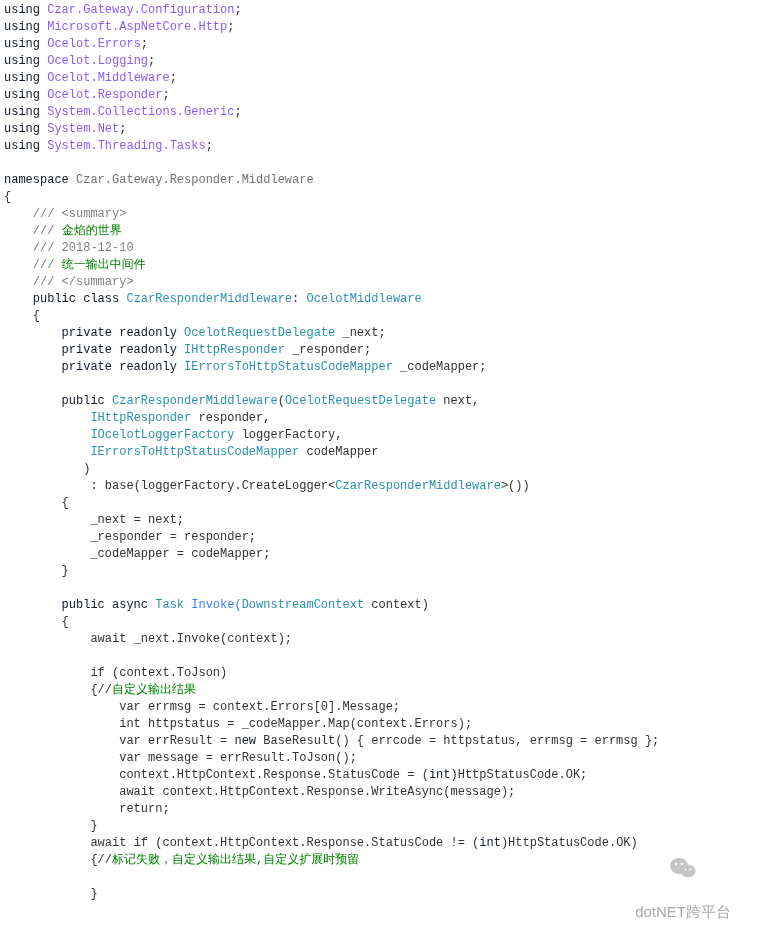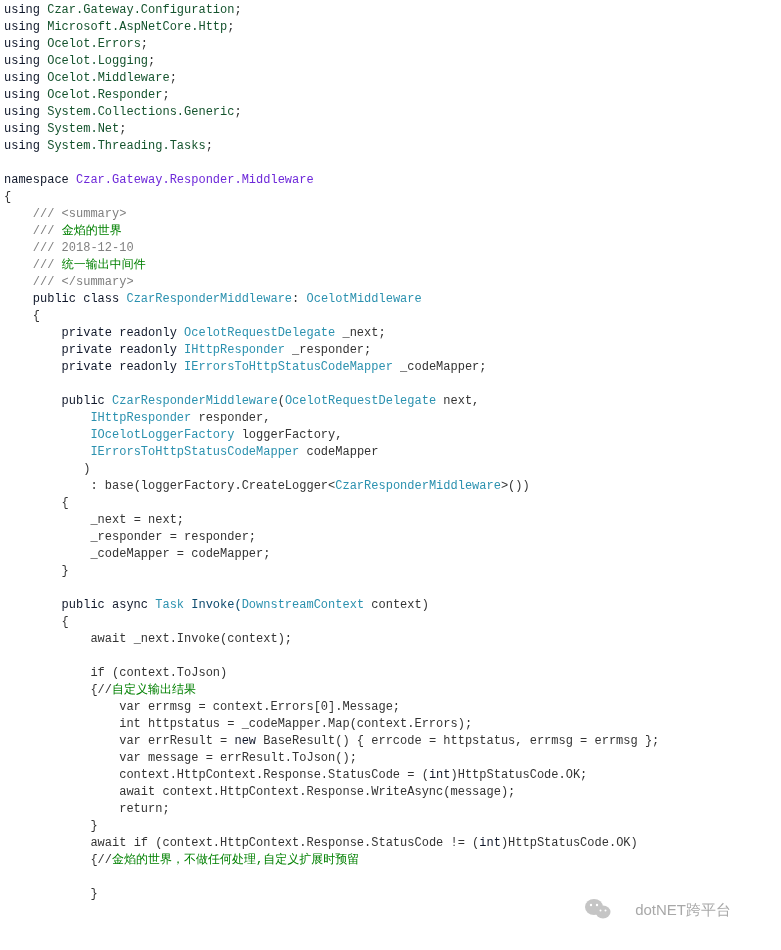--- a/index.html
+++ b/index.html
@@ -14,34 +14,35 @@
   }
   pre {
     margin: 0;
     white-space: pre;
     font-family: inherit;
   }
   .kw   { color: #0f172a; }
   .type { color: #2b91af; }
   .com  { color: #808080; }
   .comg { color: #008000; }
-  .str  { color: #0c4a6e; }
-  .id   { color: #14532d; }
-  .ns   { color: #6d28d9; }
+  .str  { color: #3b82f6; }
+  .id   { color: #8b5cf6; }
+  .ns   { color: #737373; }
   .wm {
     position: fixed;
     right: 50px;
     bottom: 30px;
     font-family: sans-serif;
     font-size: 15px;
     color: #999;
     display: flex;
     align-items: center;
     gap: 24px;
     opacity: .85;
+    flex-direction: column;
   }
   .wm svg { display:block; }
 </style>
 </head>
 <body>
 
 <pre><span class="kw">using</span> <span class="id">Czar.Gateway.Configuration</span>;
 <span class="kw">using</span> <span class="id">Microsoft.AspNetCore.Http</span>;
 <span class="kw">using</span> <span class="id">Ocelot.Errors</span>;
 <span class="kw">using</span> <span class="id">Ocelot.Logging</span>;
@@ -84,21 +85,21 @@
             <span>{//</span><span class="comg">自定义输出结果</span>
                 <span>var errmsg = context.Errors[0].Message;</span>
                 <span>int httpstatus = _codeMapper.Map(context.Errors);</span>
                 <span>var errResult = </span><span class="kw">new</span><span> BaseResult() { errcode = httpstatus, errmsg = errmsg };</span>
                 <span>var message = errResult.ToJson();</span>
                 <span>context.HttpContext.Response.StatusCode = (</span><span class="kw">int</span><span>)HttpStatusCode.OK;</span>
                 <span>await context.HttpContext.Response.WriteAsync(message);</span>
                 <span>return;</span>
             }
             <span>await if (context.HttpContext.Response.StatusCode != (</span><span class="kw">int</span><span>)HttpStatusCode.OK)</span>
-            <span>{//</span><span class="comg">金焰的世界，不做任何处理,自定义扩展时预留</span>
+            <span>{//</span><span class="comg">标记失败，自定义输出结果,自定义扩展时预留</span>
 
             }</pre>
 
 <div class="wm">
   <span>
     <svg width="26" height="22" viewBox="0 0 26 22">
         <g fill="#bbb">
           <ellipse cx="9" cy="9" rx="9" ry="8"></ellipse>
           <ellipse cx="18" cy="14" rx="7.5" ry="6.5"></ellipse>
         </g>

